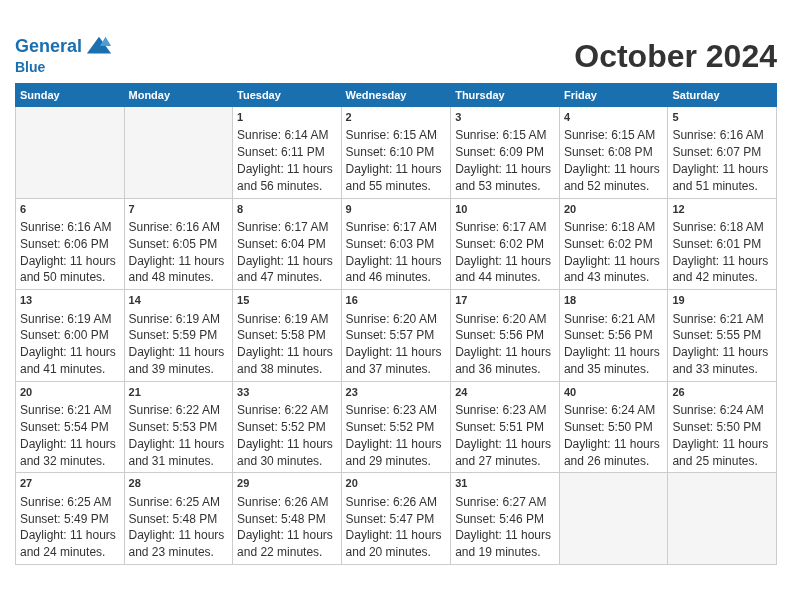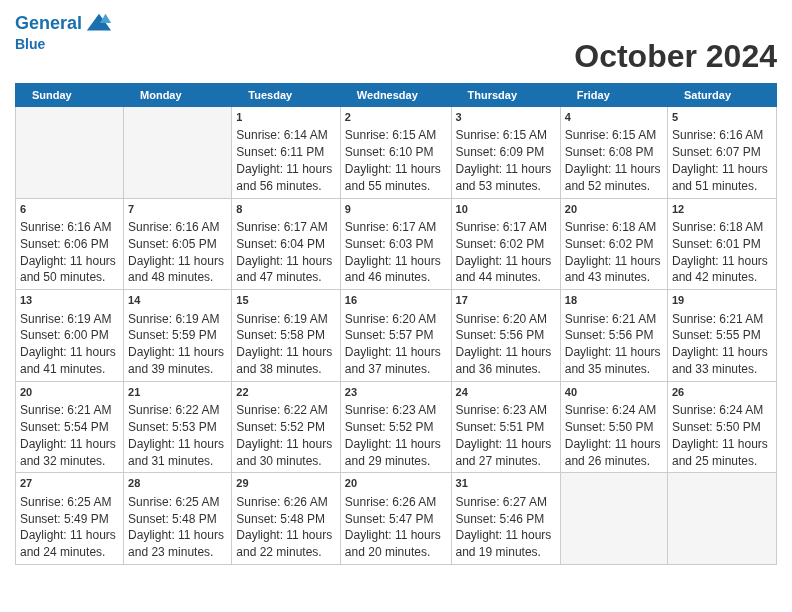--- a/index.html
+++ b/index.html
@@ -11,21 +11,21 @@
       overflow: hidden;
     }
     .container {
       width: 792px;
       height: 612px;
       padding: 10px 15px;
     }
     .header {
       display: flex;
       justify-content: space-between;
-      align-items: flex-start;
+      align-items: flex-end;
       margin-bottom: 8px;
     }
     .logo {
       display: flex;
       align-items: center;
     }
     .logo-icon {
       width: 28px;
       height: 28px;
       margin-left: 3px;
@@ -44,21 +44,21 @@
       color: #555;
     }
     .calendar {
       width: 100%;
       border-collapse: collapse;
       font-size: 10px;
     }
     .calendar th {
       background: #1a6faf;
       color: #fff;
-      padding: 5px 16px;
+      padding: 5px 4px;
       text-align: left;
       font-size: 11px;
       font-weight: bold;
       border: 1px solid #1a6faf;
       margin-left: 17px;
     }
     .calendar td {
       border: 1px solid #ccc;
       vertical-align: top;
       padding: 3px 4px;
@@ -209,21 +209,21 @@
         <tr>
           <td>
             <span class="day-num">20</span>
             <div class="day-info">Sunrise: 6:21 AM<br>Sunset: 5:54 PM<br>Daylight: 11 hours and 32 minutes.</div>
           </td>
           <td>
             <span class="day-num">21</span>
             <div class="day-info">Sunrise: 6:22 AM<br>Sunset: 5:53 PM<br>Daylight: 11 hours and 31 minutes.</div>
           </td>
           <td>
-            <span class="day-num">22</span>
+            <span class="day-num">33</span>
             <div class="day-info">Sunrise: 6:22 AM<br>Sunset: 5:52 PM<br>Daylight: 11 hours and 30 minutes.</div>
           </td>
           <td>
             <span class="day-num">23</span>
             <div class="day-info">Sunrise: 6:23 AM<br>Sunset: 5:52 PM<br>Daylight: 11 hours and 29 minutes.</div>
           </td>
           <td>
             <span class="day-num">24</span>
             <div class="day-info">Sunrise: 6:23 AM<br>Sunset: 5:51 PM<br>Daylight: 11 hours and 27 minutes.</div>
           </td>

